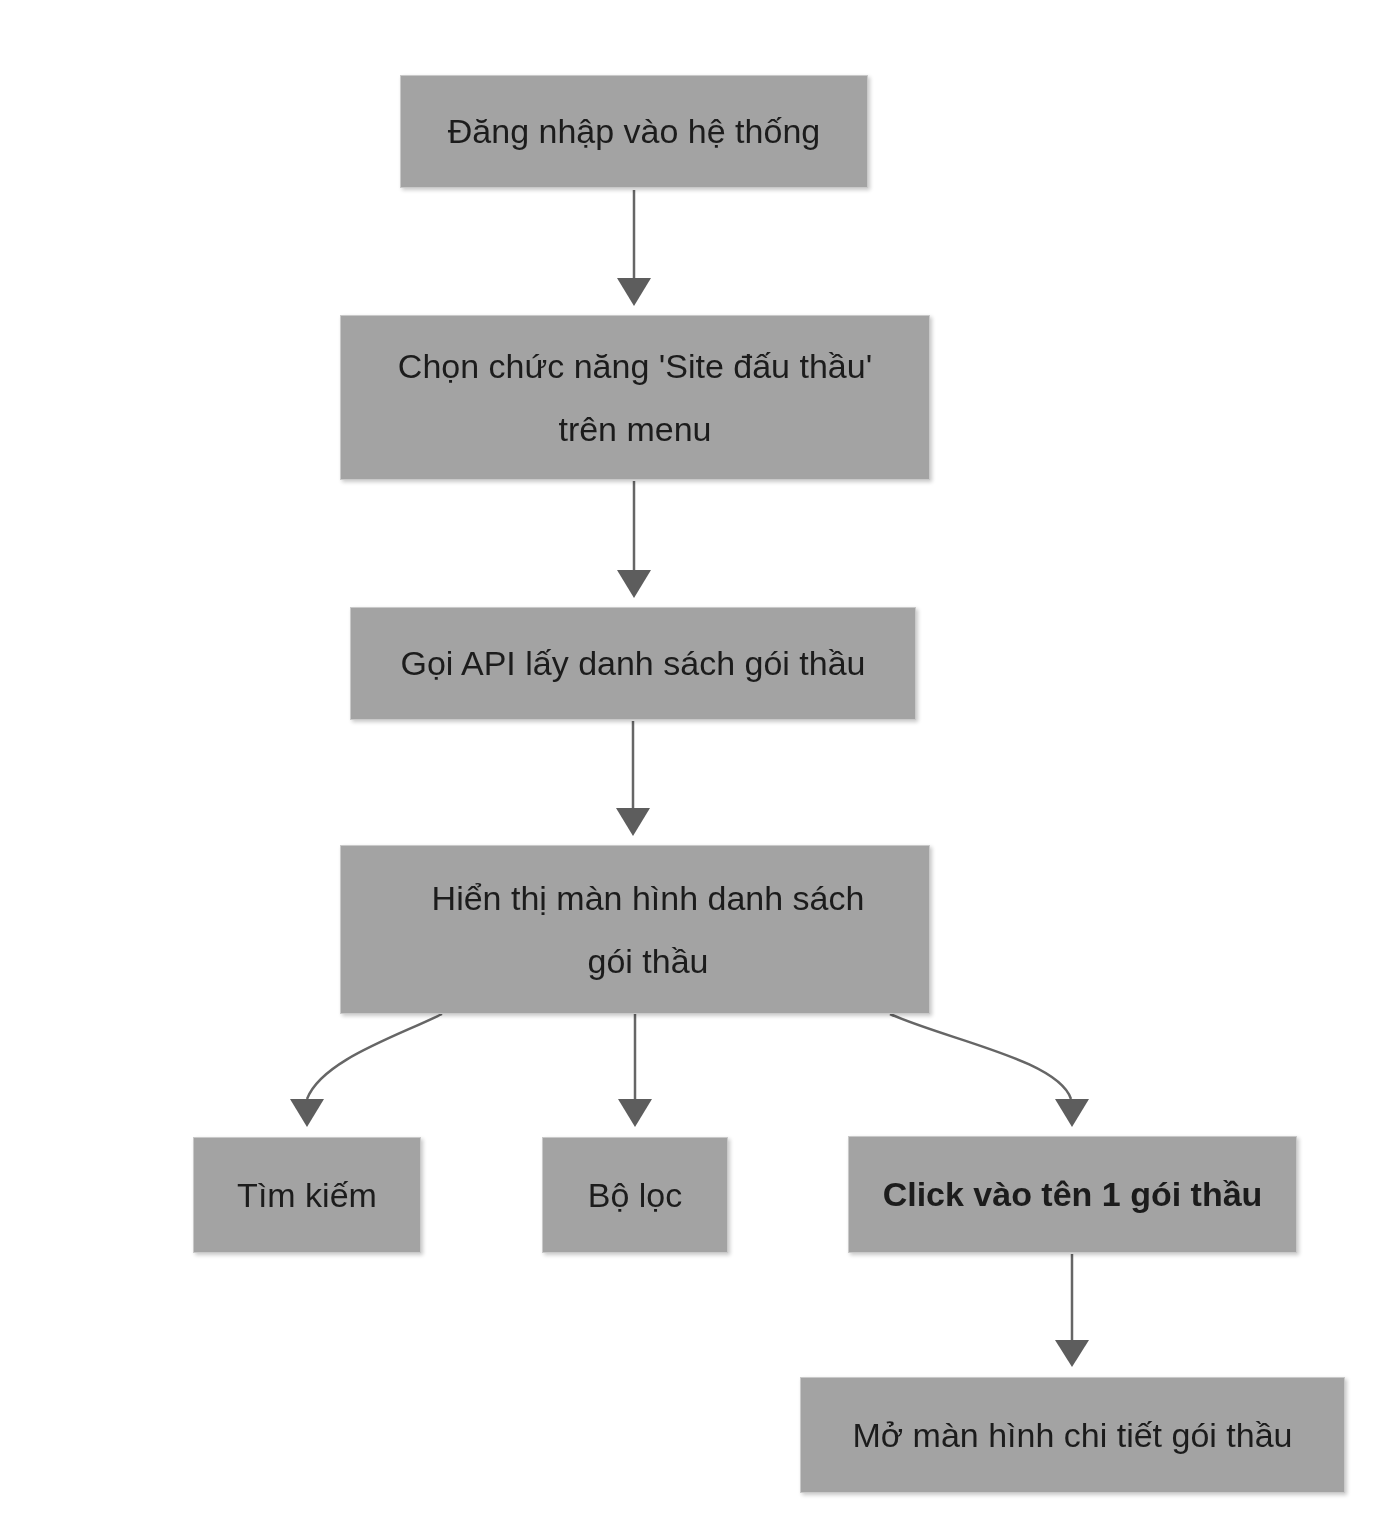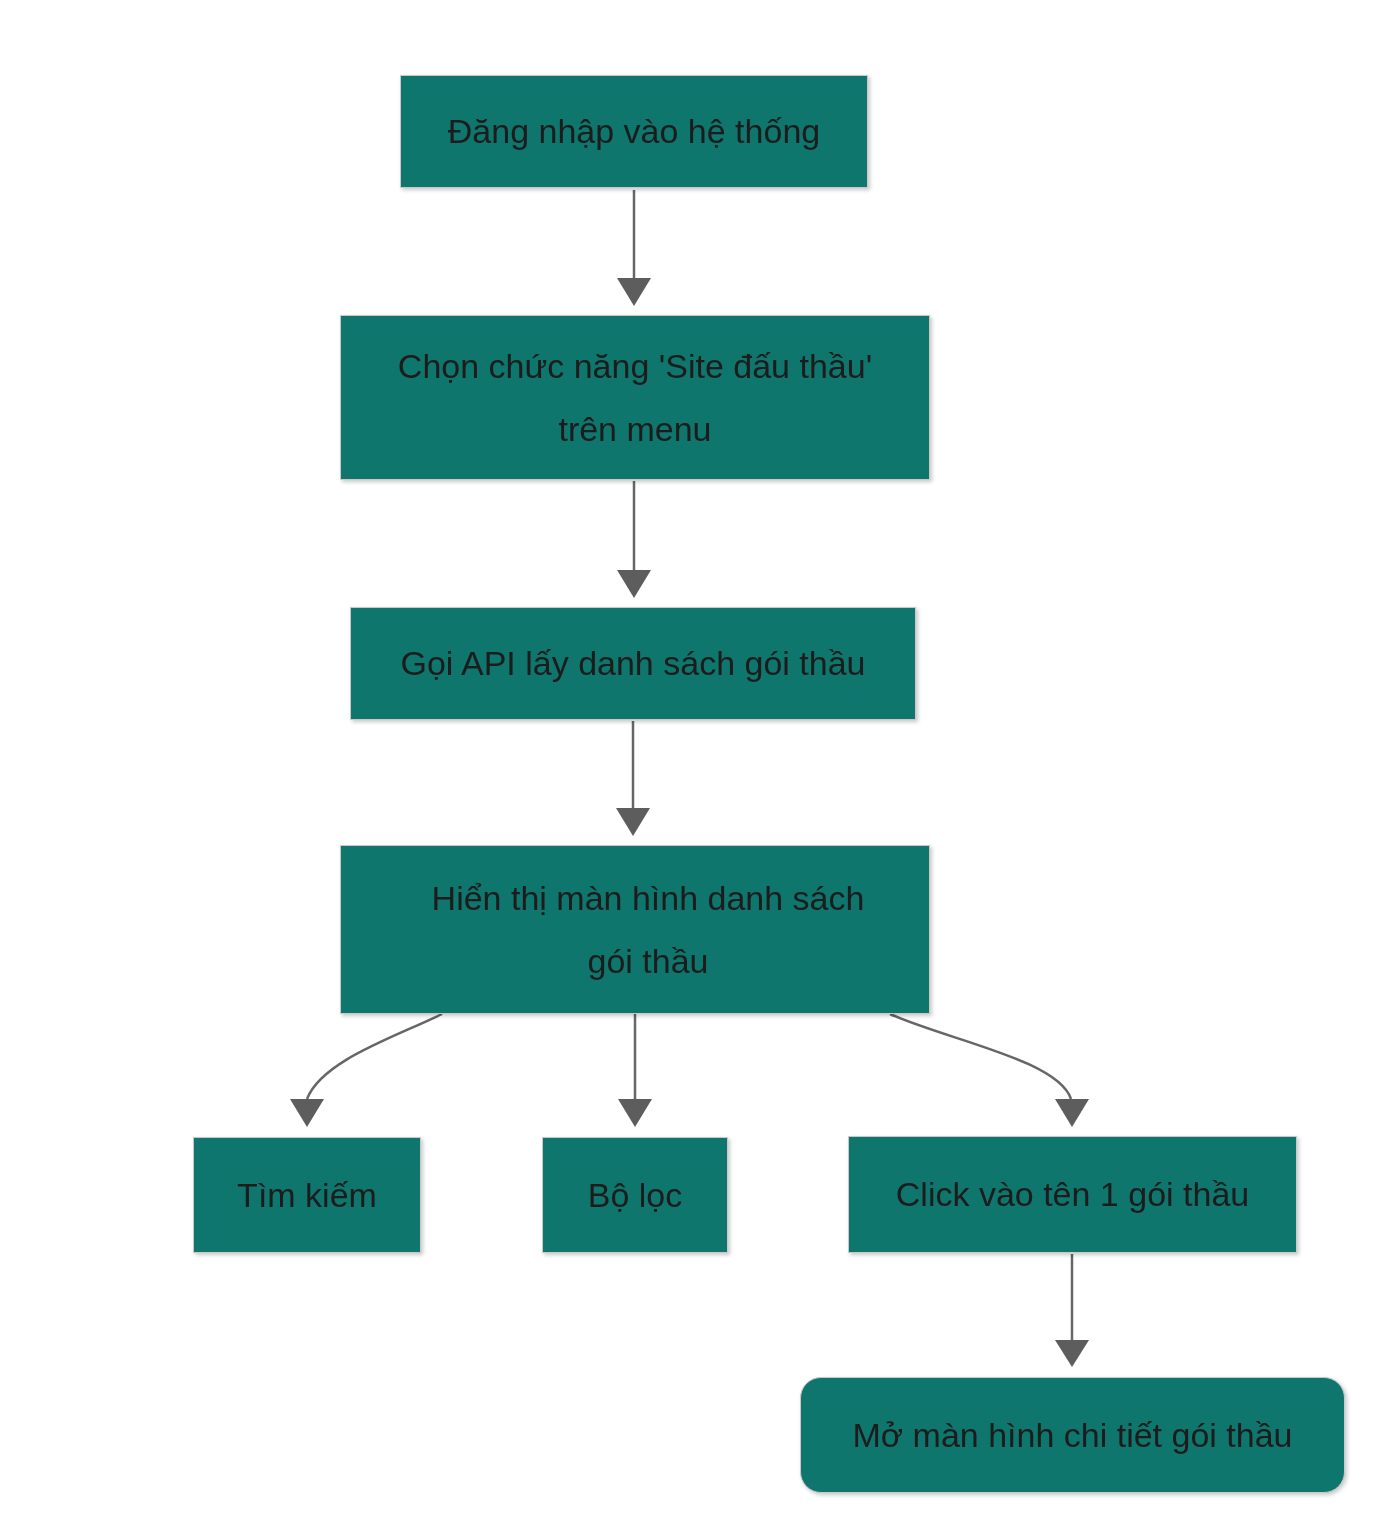--- a/index.html
+++ b/index.html
@@ -28,21 +28,21 @@
     stroke: #666666;
     stroke-width: 2.5;
   }
   .edges polygon {
     fill: #5d5d5d;
     stroke: none;
   }
   .node {
     position: absolute;
     box-sizing: border-box;
-    background: #0f766e;
+    background: #a3a3a3;
     border: 1px solid #c9c9c9;
     box-shadow: 2px 2px 4px rgba(0,0,0,0.22);
     display: flex;
     align-items: center;
     justify-content: center;
     text-align: center;
     font-size: 34px;
     line-height: 1.85;
     color: #1c1c1c;
     white-space: pre-line;
@@ -51,22 +51,22 @@
     display: block;
     white-space: pre-line;
   }
   
   #n-login        { left: 400px; top:   75px; width: 468px; height: 113px; }
   #n-select-menu  { left: 340px; top:  315px; width: 590px; height: 165px; }
   #n-call-api     { left: 350px; top:  607px; width: 566px; height: 113px; }
   #n-display-list { left: 340px; top:  845px; width: 590px; height: 169px; padding-left: 26px; }
   #n-search       { left: 193px; top: 1137px; width: 228px; height: 116px; }
   #n-filter       { left: 542px; top: 1137px; width: 186px; height: 116px; }
-  #n-click-pkg    { left: 848px; top: 1136px; width: 449px; height: 117px; }
-  #n-open-detail  { left: 800px; top: 1377px; width: 545px; height: 116px; border-radius: 21px; }
+  #n-click-pkg    { left: 848px; top: 1136px; width: 449px; height: 117px; font-weight: bold; }
+  #n-open-detail  { left: 800px; top: 1377px; width: 545px; height: 116px; }
 </style>
 </head>
 <body>
 
 <div class="canvas">
 
   <svg class="edges" viewBox="0 0 1382 1527" xmlns="http://www.w3.org/2000/svg">
     <g>
       <path d="M634 190 L634 279"></path>
       <polygon points="617,278 651,278 634,306"></polygon>

